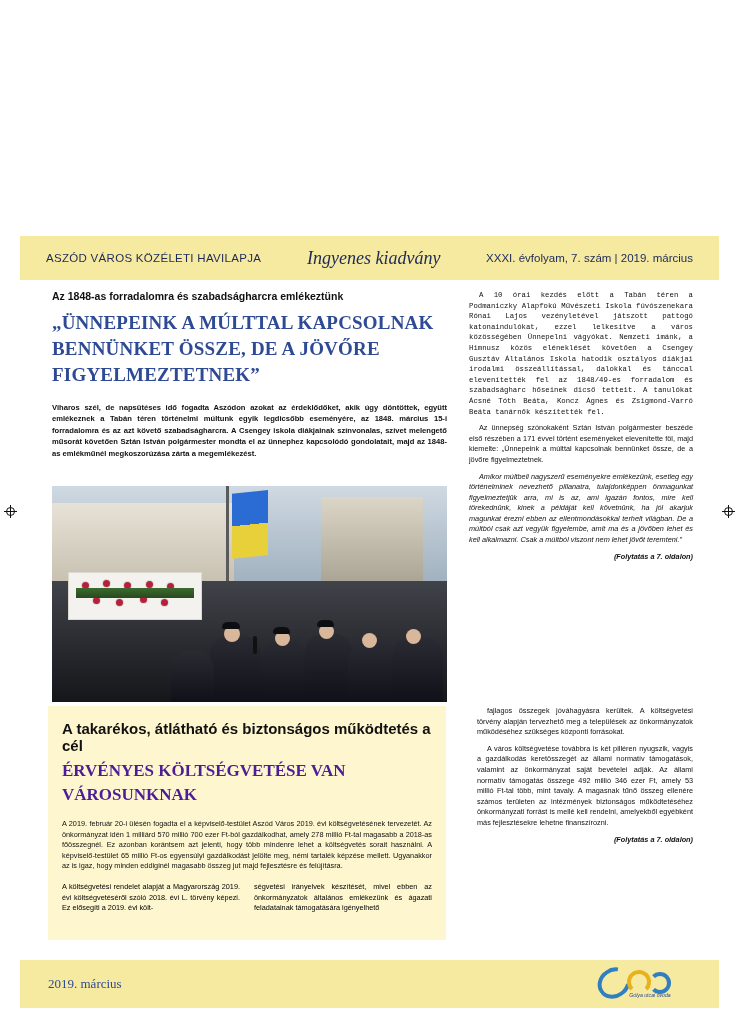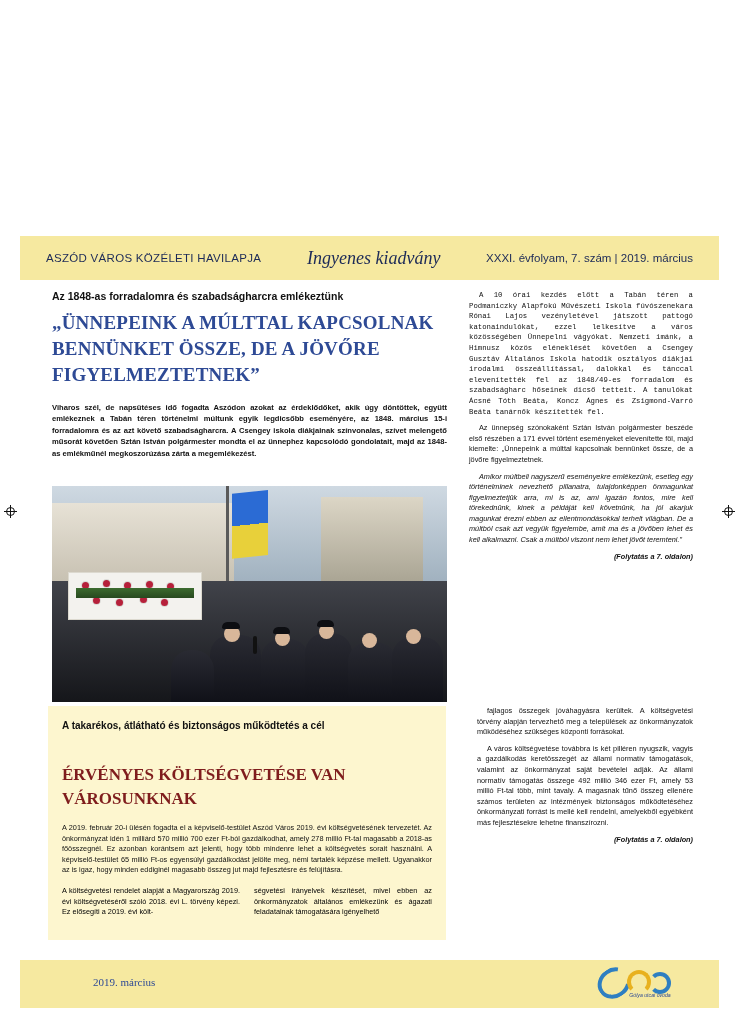--- a/index.html
+++ b/index.html
@@ -158,24 +158,24 @@
 
   
   .budget {
     position:absolute; left: 48px; top: 706px; width: 645px; height: 234px;
   }
   .budget .panel {
     position:absolute; left:0; top:0; width: 398px; height: 234px;
     background:#fdf6cf;
   }
   .budget-inner { position:absolute; left: 14px; top: 14px; width: 370px; }
-  .budget .kicker2 { font-size: 10px; font-weight:bold; color:#111; }
+  .budget .kicker2 { font-size: 15px; font-weight:bold; color:#111; }
   .budget .headline2 {
-    margin-top: 32px;
-    font-size: 17px; line-height: 24px; color:#7f1d1d; font-weight:bold;
+    margin-top: 5px;
+    font-size: 17px; line-height: 24px; color:#4c1d95; font-weight:bold;
     font-family:"Liberation Serif", serif;
   }
   .budget .lead2 {
     margin-top: 12px; font-size: 7.3px; line-height: 10.6px; text-align:justify;
     font-weight:normal; color:#111;
   }
   .budget .two { margin-top: 10px; display:flex; gap: 14px; }
   .budget .two > div { width: 50%; font-size: 7.3px; line-height:10.6px; text-align:justify; }
   .budget .right-col {
     position:absolute; right:0; top:0; width: 224px;
@@ -183,21 +183,21 @@
   }
   .budget .right-col p { margin:0 0 6px 8px; text-indent:10px; }
 
   
   .footer {
     position:absolute; left:20px; bottom: 16px; width: 699px; height: 48px;
     background:#f6e9a0;
   }
   .footer .date {
     position:absolute; left: 28px; top: 16px;
-    font-size: 11px; color:#2e4a95; font-family:"Liberation Serif", serif;margin-left:45px;
+    font-size: 13px; color:#2e4a95; font-family:"Liberation Serif", serif;
   }
   .logo {
     position:absolute; right: 26px; top: 6px; width: 96px; height: 38px;
   }
   .logo .swoosh {
     position:absolute; left:0; top:2px; width: 34px; height:30px;
     border: 4px solid #2f7fc1; border-radius:50%;
     border-right-color: transparent; transform: rotate(-35deg);
   }
   .logo .c2 {

